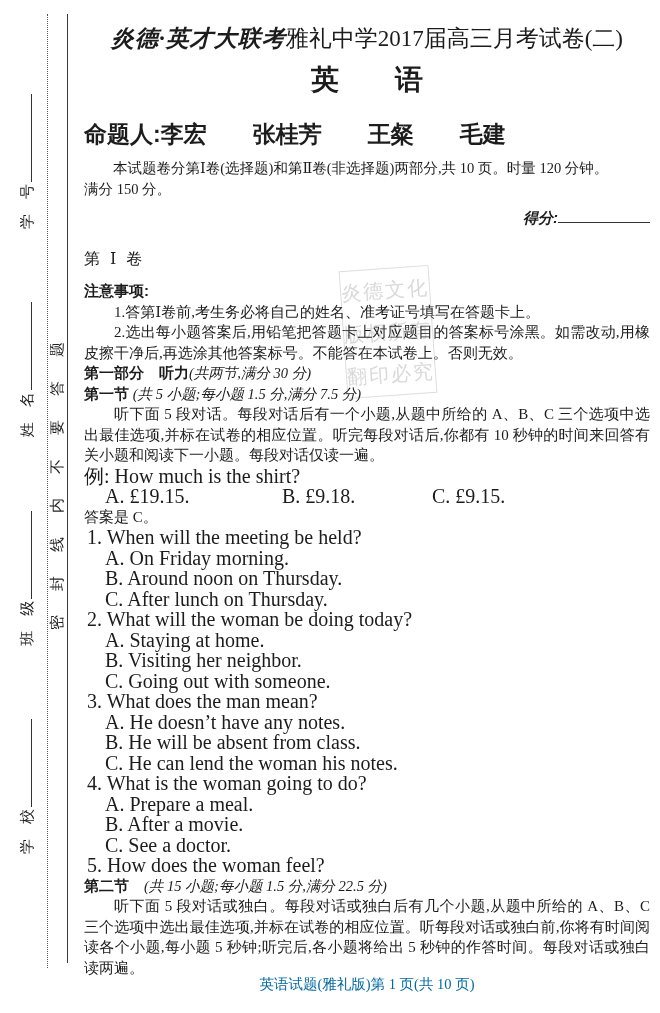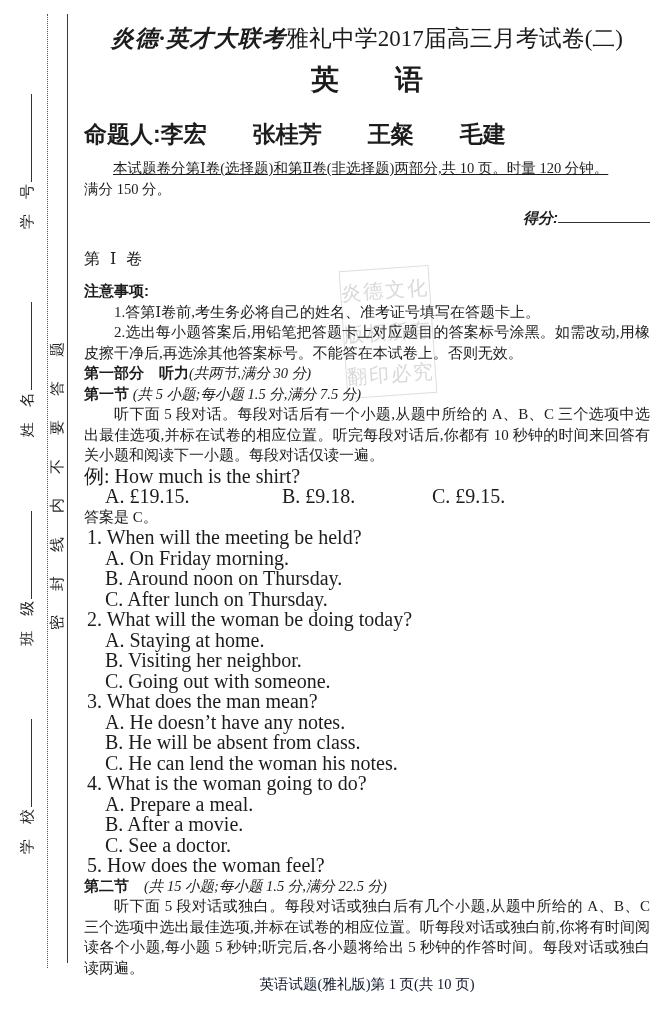--- a/index.html
+++ b/index.html
@@ -37,39 +37,39 @@
   
   .content{position:absolute;left:84px;top:12px;width:566px;z-index:1;}
   .exam-title{margin-top:10px;text-align:center;font-size:23px;line-height:34px;white-space:nowrap;}
   .exam-title .brush{font-weight:bold;font-style:italic;letter-spacing:1px;}
   .exam-title .rest{font-weight:normal;}
   .subject{margin-top:4px;text-align:center;font-size:28px;line-height:40px;
     font-weight:bold;font-family:Liberation Sans, sans-serif;}
   .setters{margin-top:20px;text-align:left;font-size:23px;line-height:28px;
     font-weight:bold;font-family:"Liberation Sans","DejaVu Sans",sans-serif;}
   .intro{margin-top:10px;font-size:14.5px;line-height:20.5px;}
-  .intro .l1{text-indent:2em;white-space:nowrap;text-decoration:underline;}
+  .intro .l1{text-indent:2em;white-space:nowrap;}
   .score-row{margin-top:8px;font-size:15px;line-height:22px;text-align:right;
     font-weight:bold;font-family:"Liberation Sans","DejaVu Sans",sans-serif;font-style:italic;}
   .score-blank{display:inline-block;width:92px;height:15px;border-bottom:1px solid #333;}
   .part-title{margin-top:16px;font-size:16px;line-height:28px;letter-spacing:3px;}
   .flow{margin-top:8px;font-size:15px;line-height:20.5px;}
   .flow p{margin:0;}
   .hei{font-weight:bold;font-family:"Liberation Sans","DejaVu Sans",sans-serif;}
   .kai{font-style:italic;font-size:14.5px;}
   .indent{text-indent:2em;text-align:justify;}
   .stem{padding-left:3px;}
   .opt{padding-left:21px;}
   .opt-row{padding-left:21px;}
   .opt-col1{display:inline-block;width:177px;}
   .opt-col2{display:inline-block;width:150px;}
   .eng{font-size:20px;}
   
   .footer{position:absolute;left:84px;width:566px;top:975px;text-align:center;
-    font-size:14.5px;color:#0f172a;z-index:1;}
+    font-size:14.5px;color:#0369a1;z-index:1;}
 </style>
 </head>
 <body>
 
 <div class="seal-dotted"></div>
 <div class="content-border"></div>
 
 <div class="side-fields">
   <span class="side-field"><span>学　校</span><span class="blank"></span></span>
   <span class="side-field"><span>班　级</span><span class="blank"></span></span>

